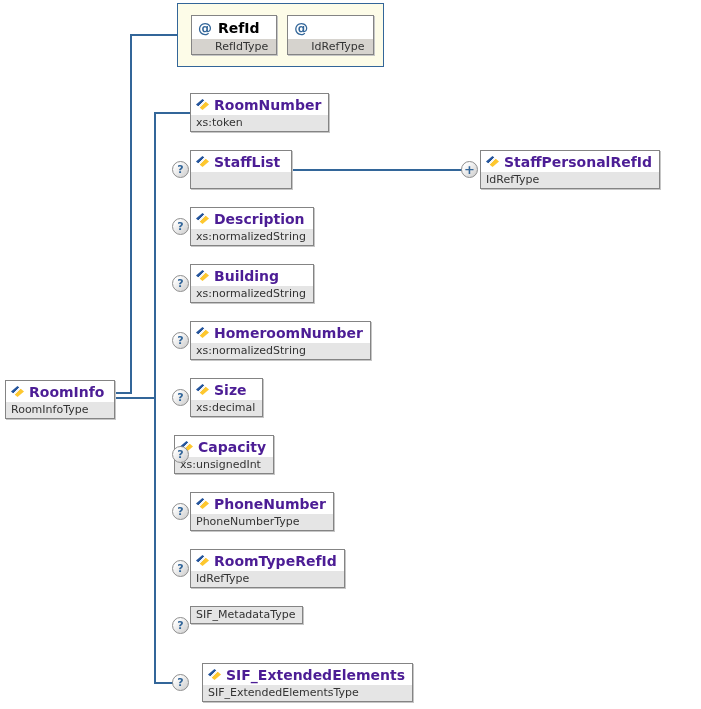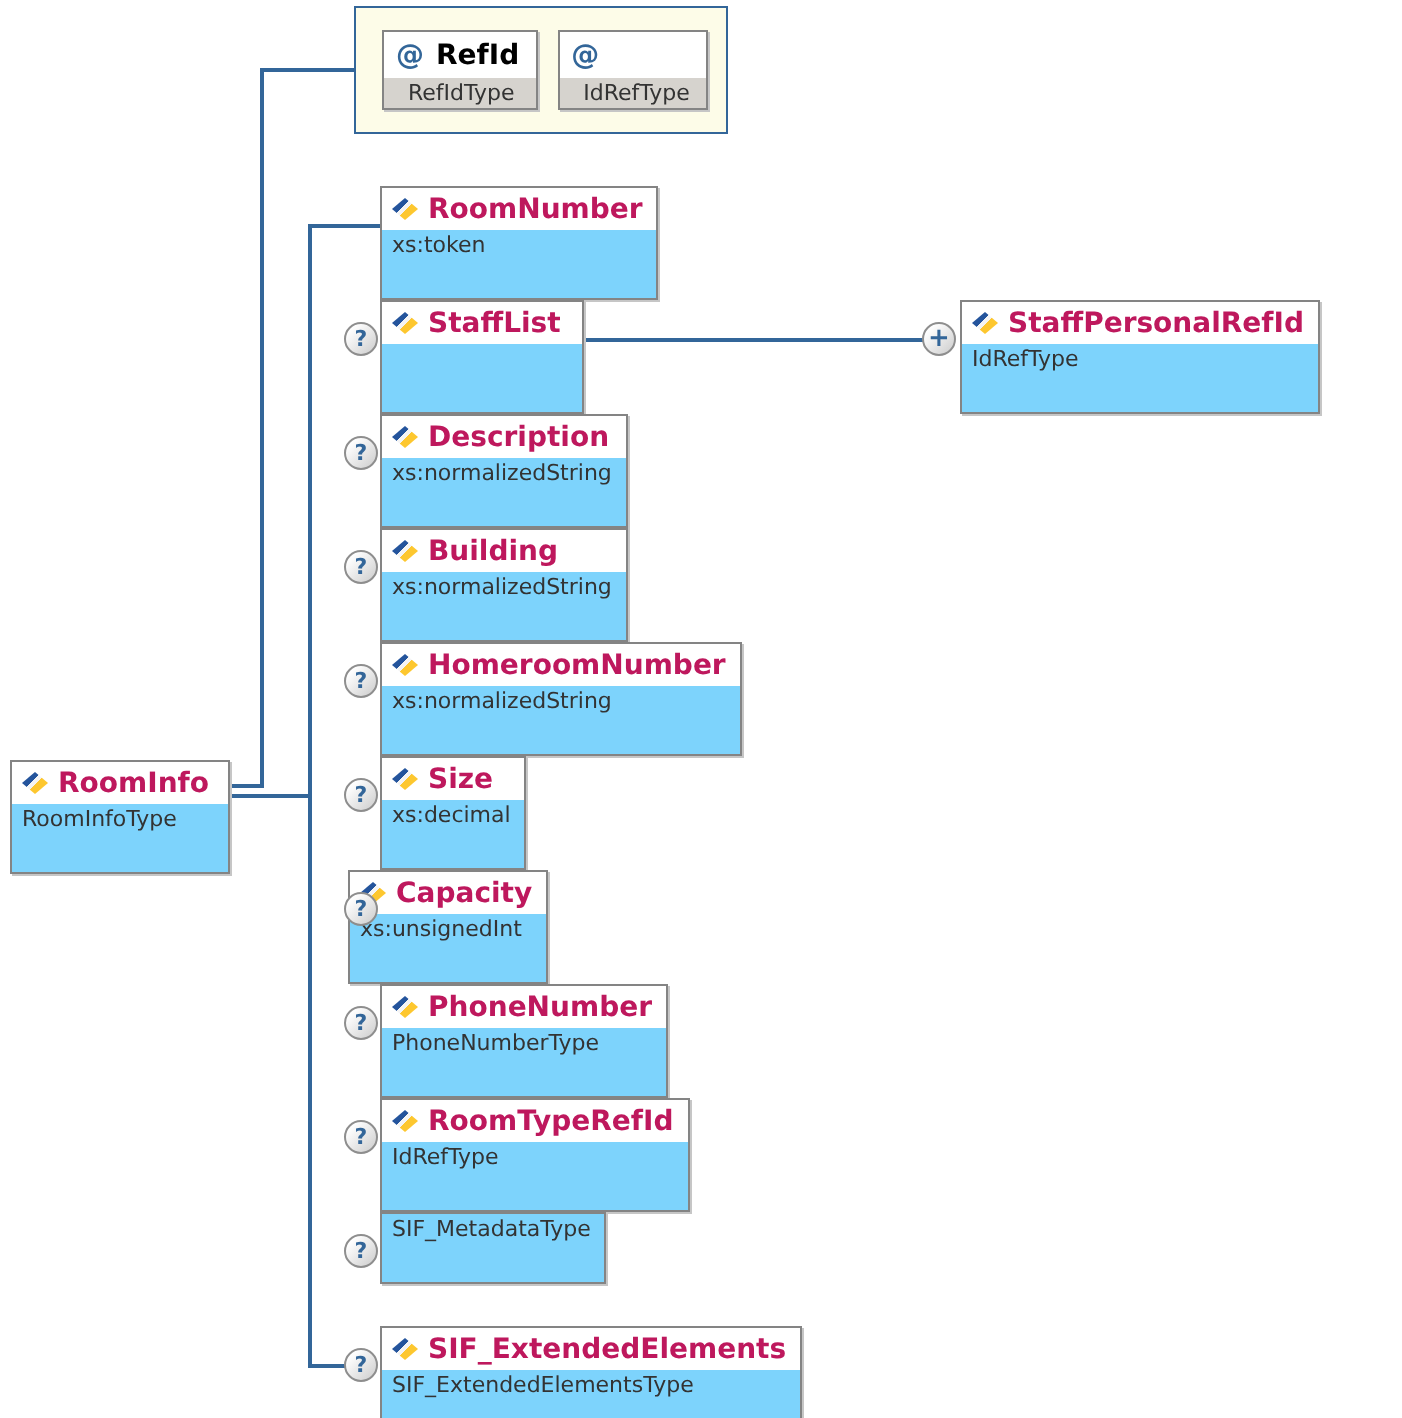--- a/index.html
+++ b/index.html
@@ -13,24 +13,24 @@
   .vline{width:2px;}
   
   .node{
     position:absolute;z-index:2;background:#fff;
     border:1px solid #848484;box-shadow:1px 1px 0 #c6c6c6;
     white-space:nowrap;
   }
   .node-name{
     height:21px;display:flex;align-items:center;gap:5px;
     padding:0 7px 0 5px;background:#fff;
-    font-size:14px;font-weight:bold;color:#be185d;
+    font-size:14px;font-weight:bold;color:#4c1d95;
   }
   .node-type{
-    height:16px;background:#7dd3fc;padding:0 7px 18px 5px;
+    height:16px;background:#e5e5e5;padding:0 7px 0 5px;
     font-size:11px;line-height:16px;color:#333;
   }
   
   .el-icon{
     width:13px;height:11px;flex:0 0 13px;
     clip-path:polygon(50% 0,100% 50%,50% 100%,0 50%);
     background:linear-gradient(135deg,#24549c 40%,#f4f4f4 40%,#f4f4f4 54%,#fdc72f 54%);
   }
   
   .attr-group{
@@ -40,21 +40,21 @@
   }
   .attr-box{
     background:#fff;border:1px solid #848484;box-shadow:1px 1px 0 #c6c6c6;white-space:nowrap;
   }
   .attr-name{
     height:23px;display:flex;align-items:center;gap:6px;padding:0 8px 0 6px;
     font-size:14px;font-weight:bold;color:#000;
   }
   .at-sign{color:#336699;font-size:14px;font-weight:bold;}
   .attr-type{
-    height:15px;background:#d6d3ce;padding:0 8px 0 12px;
+    height:15px;background:#d6d3ce;padding:0 8px 0 23px;
     font-size:11px;line-height:15px;color:#333;
   }
   
   .occ{
     position:absolute;z-index:3;width:17px;height:17px;border-radius:50%;
     border:1px solid #8e8e8e;box-sizing:border-box;
     background:linear-gradient(135deg,#fdfdfd 20%,#cfcfcf 95%);
     color:#336699;font-weight:bold;
     display:flex;align-items:center;justify-content:center;
   }
@@ -189,21 +189,21 @@
     </div>
     <div class="node-type">IdRefType</div>
   </div>
 
   <div class="occ q" style="left:172px;top:617px;">?</div>
   <div class="node" style="left:190px;top:606px;">
     <div class="node-type">SIF_MetadataType</div>
   </div>
 
   <div class="occ q" style="left:172px;top:674px;">?</div>
-  <div class="node" style="left:190px;top:663px;">
+  <div class="node" style="left:202px;top:663px;">
     <div class="node-name">
       <span class="el-icon"></span>
       <span>SIF_ExtendedElements</span>
     </div>
     <div class="node-type">SIF_ExtendedElementsType</div>
   </div>
 
 </div>
 
 </body></html>

